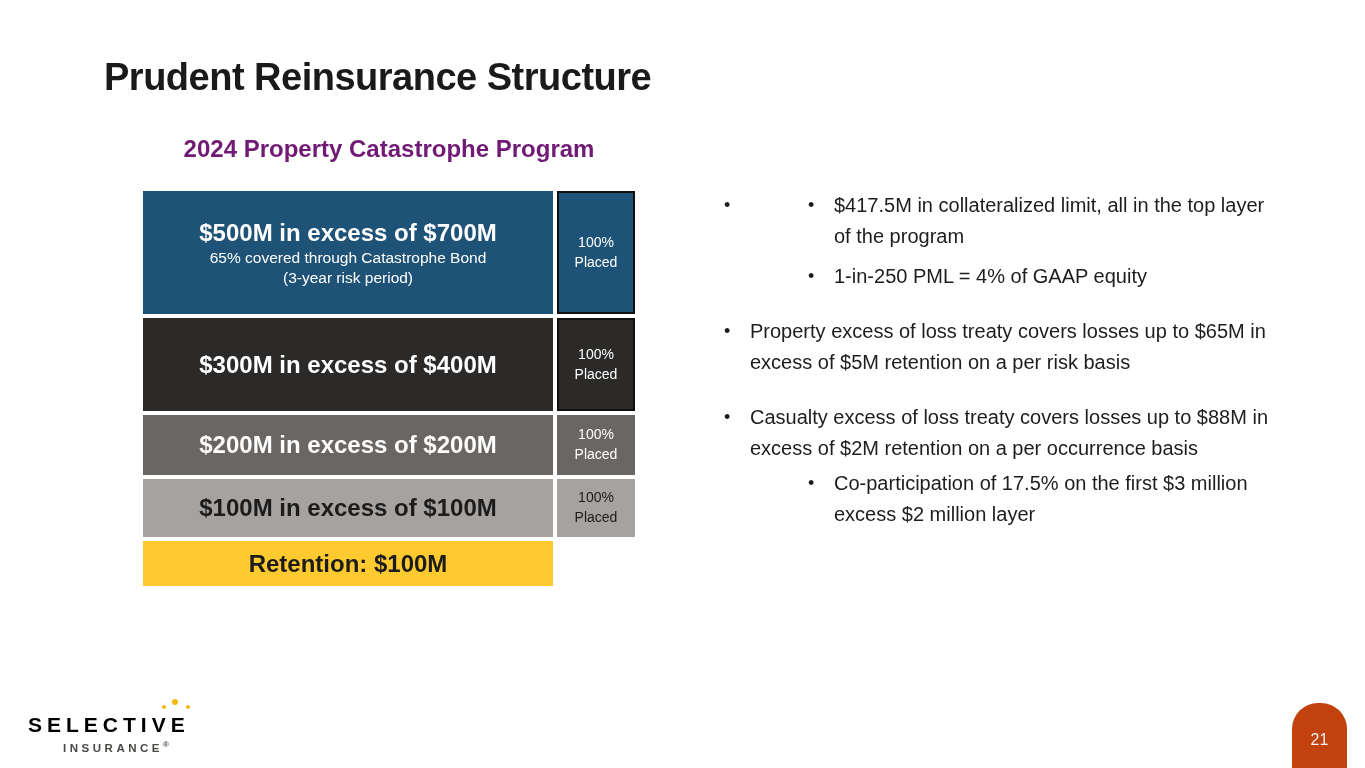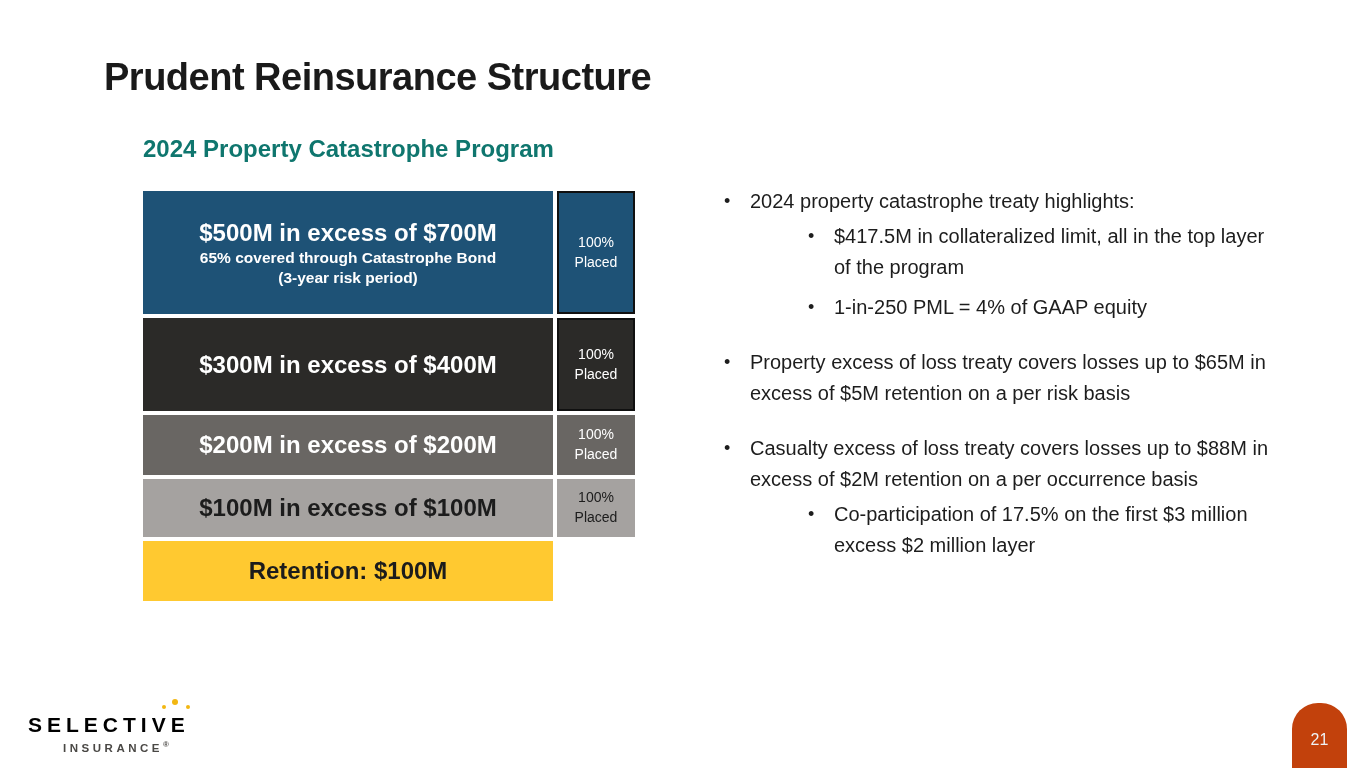--- a/index.html
+++ b/index.html
@@ -15,46 +15,46 @@
   
   .slide-title {
     position: absolute; left: 104px; top: 56px;
     font-size: 38px; font-weight: 700; letter-spacing: -0.5px;
     color: #1a1a1a;
   }
 
   
   .chart-title {
     position: absolute; left: 143px; top: 135px; width: 492px;
-    text-align: left; font-size: 24px; font-weight: 700; color: #0f766e;
+    text-align: center; font-size: 24px; font-weight: 700; color: #701a75;
   }
   .chart { position: absolute; left: 143px; top: 191px; width: 492px; }
   .chart-row { display: flex; gap: 4px; margin-bottom: 4px; }
   .layer-main {
     width: 410px; display: flex; flex-direction: column;
     align-items: center; justify-content: center; text-align: center;
   }
   .layer-side {
     width: 78px; display: flex; flex-direction: column;
     align-items: center; justify-content: center; text-align: center;
     font-size: 14px; line-height: 1.4;
   }
   .h0 { height: 123px; }
   .h1 { height: 93px; }
   .h2 { height: 60px; }
   .h3 { height: 58px; }
-  .hr { height: 60px; }
+  .hr { height: 45px; }
   .fill0 { background: #1e5276; color: #ffffff; align-items: center; }
   .fill1 { background: #2b2a28; color: #ffffff; }
   .fill2 { background: #696663; color: #ffffff; }
   .fill3 { background: #a5a2a0; color: #1c1c1c; }
   .fillr { background: #ffc930; color: #1c1c1c; }
   .side-bordered { border: 2px solid #101010; }
   .layer-label { font-size: 24px; font-weight: 700; }
-  .layer-sub { font-size: 15.5px; margin-top: 2px; font-weight: bold; }
+  .layer-sub { font-size: 15.5px; margin-top: 2px; }
 
   
   .bullets {
     position: absolute; left: 722px; top: 186px; width: 548px;
     font-size: 20px; line-height: 31px; color: #1d1d1d;
     list-style: none;
   }
   .bullets li { position: relative; padding-left: 28px; }
   .bullets li::before {
     content: "\2022"; position: absolute; left: 2px; top: 0;
@@ -147,21 +147,20 @@
     <div class="chart-row">
       <div class="layer-main hr fillr">
         <div class="layer-label">Retention: $100M</div>
       </div>
     </div>
 
   </div>
 
   <ul class="bullets">
     <li class="b1">
-      <span>2024 property catastrophe treaty highlights:</span>
       <ul class="sub">
         <li><span>$417.5M in collateralized limit, all in the top layer of the program</span></li>
         <li><span>1-in-250 PML = 4% of GAAP equity</span></li>
       </ul>
     </li>
     <li class="b1">
       <span>Property excess of loss treaty covers losses up to $65M in excess of $5M retention on a per risk basis</span>
     </li>
     <li class="b1">
       <span>Casualty excess of loss treaty covers losses up to $88M in excess of $2M retention on a per occurrence basis</span>

